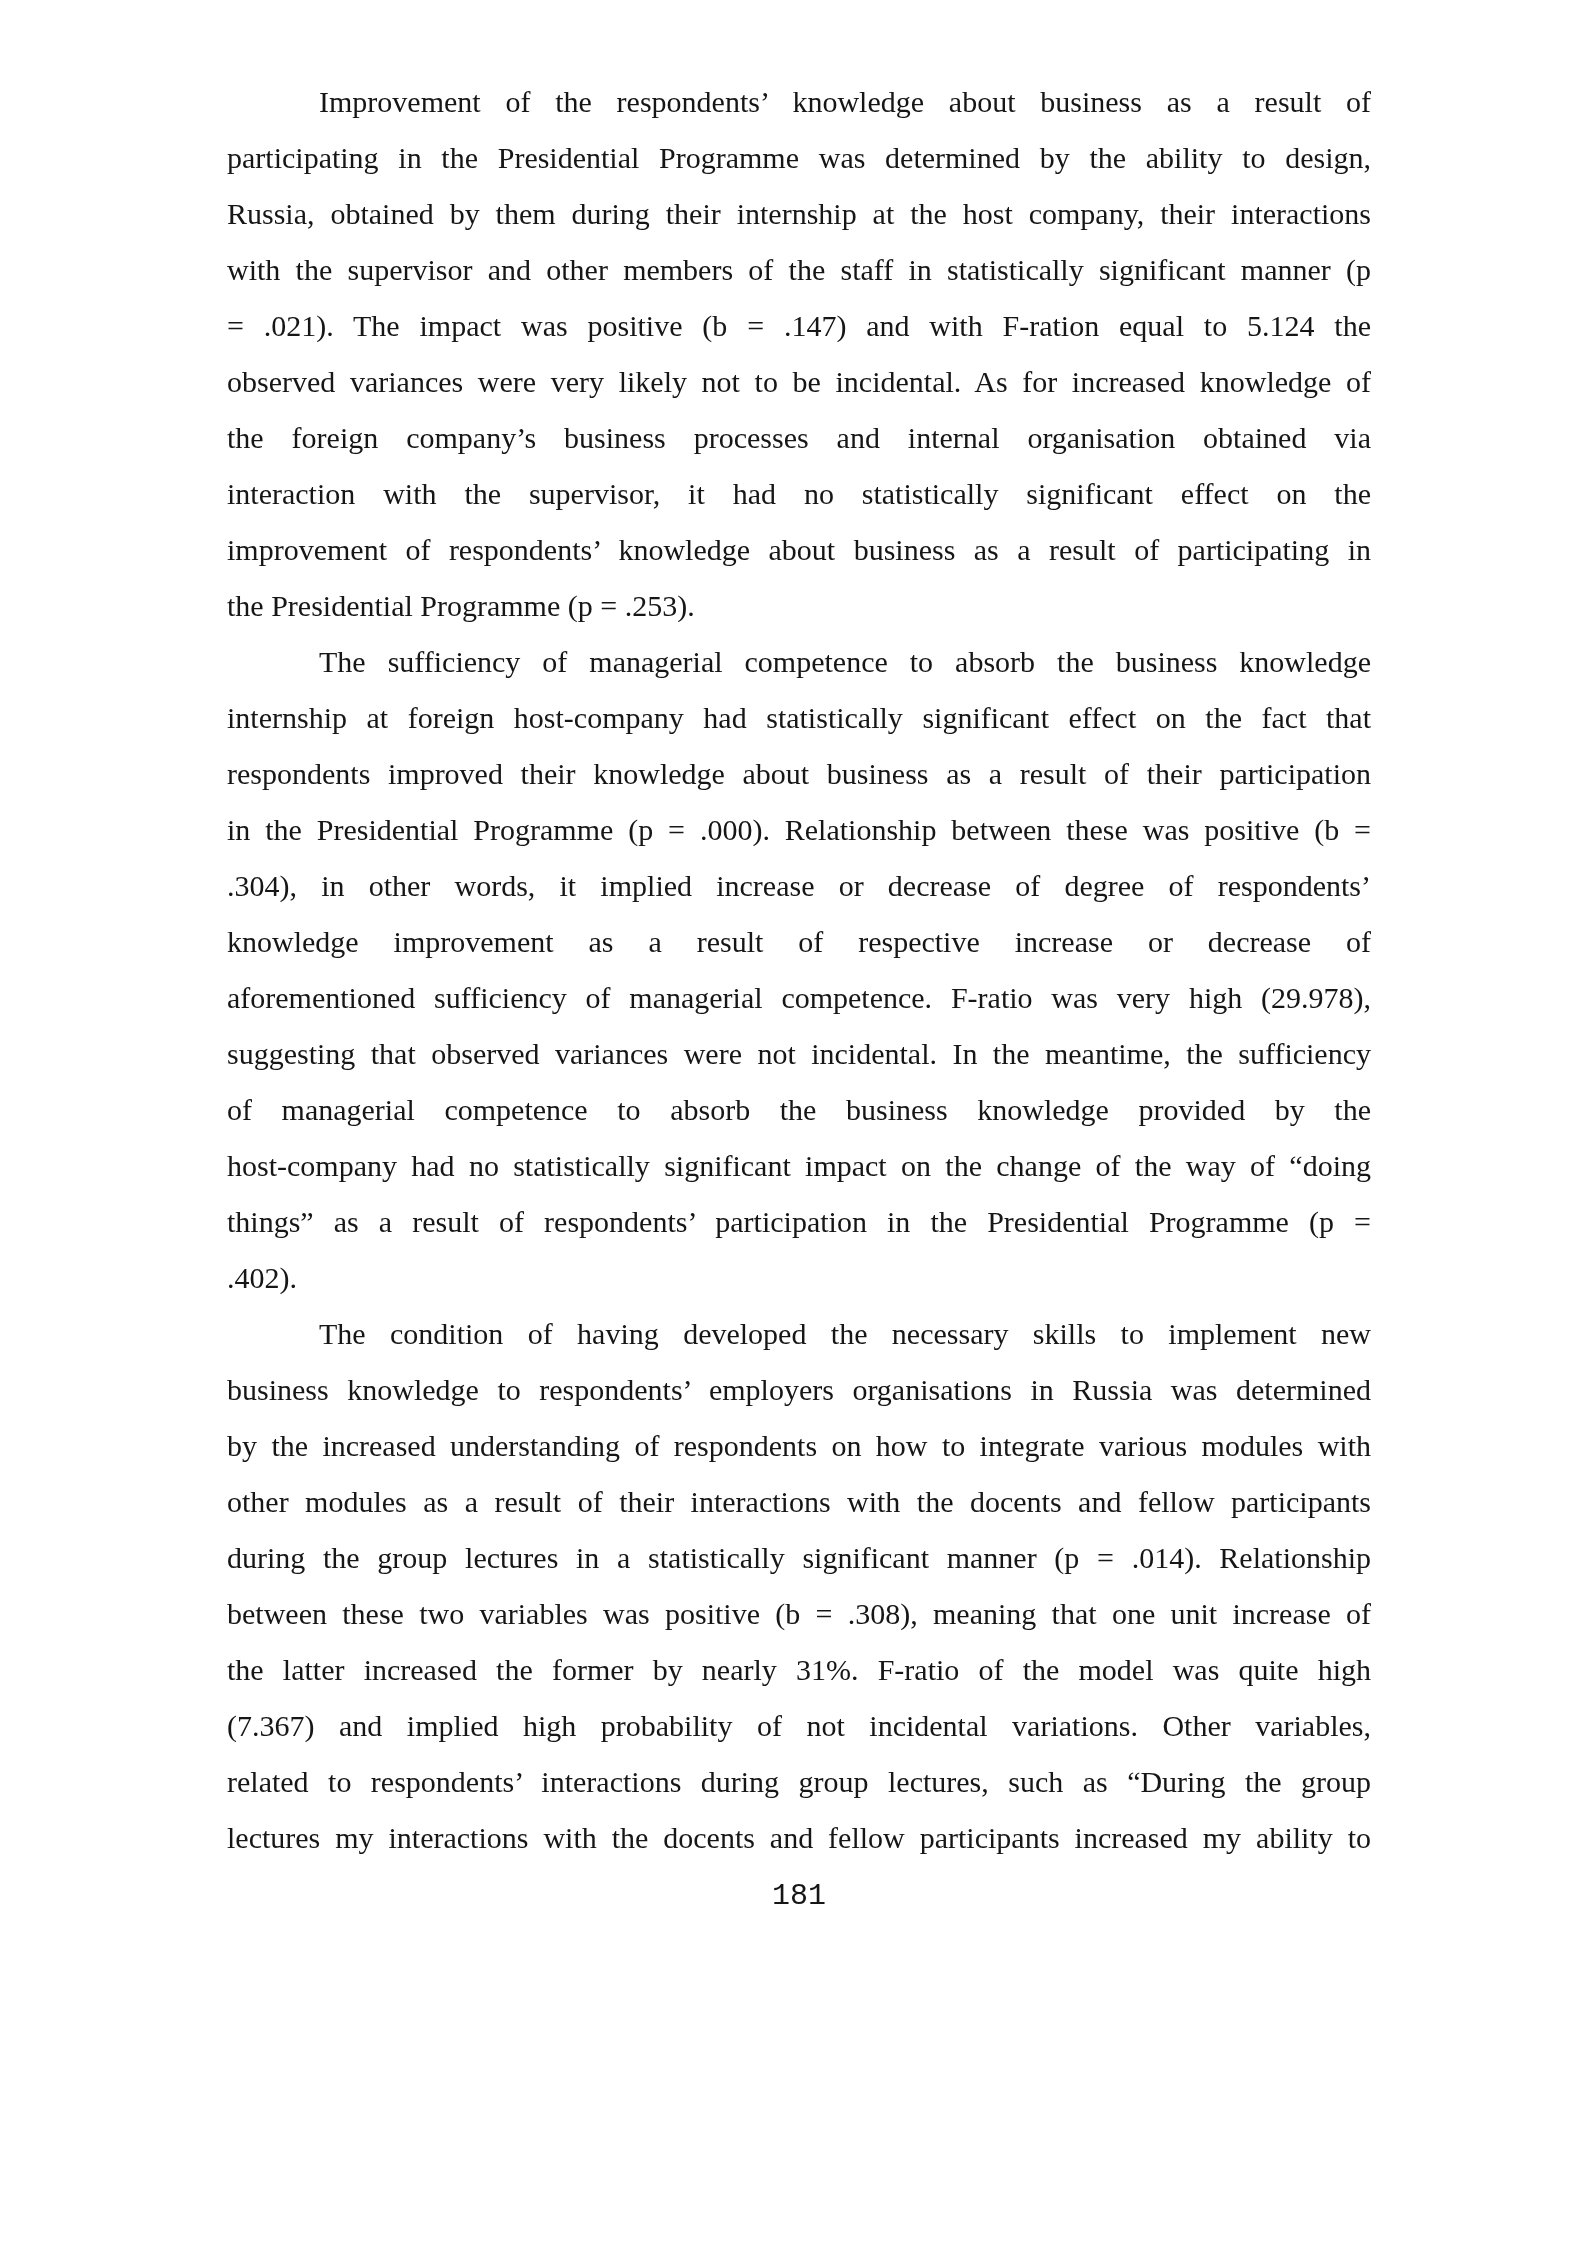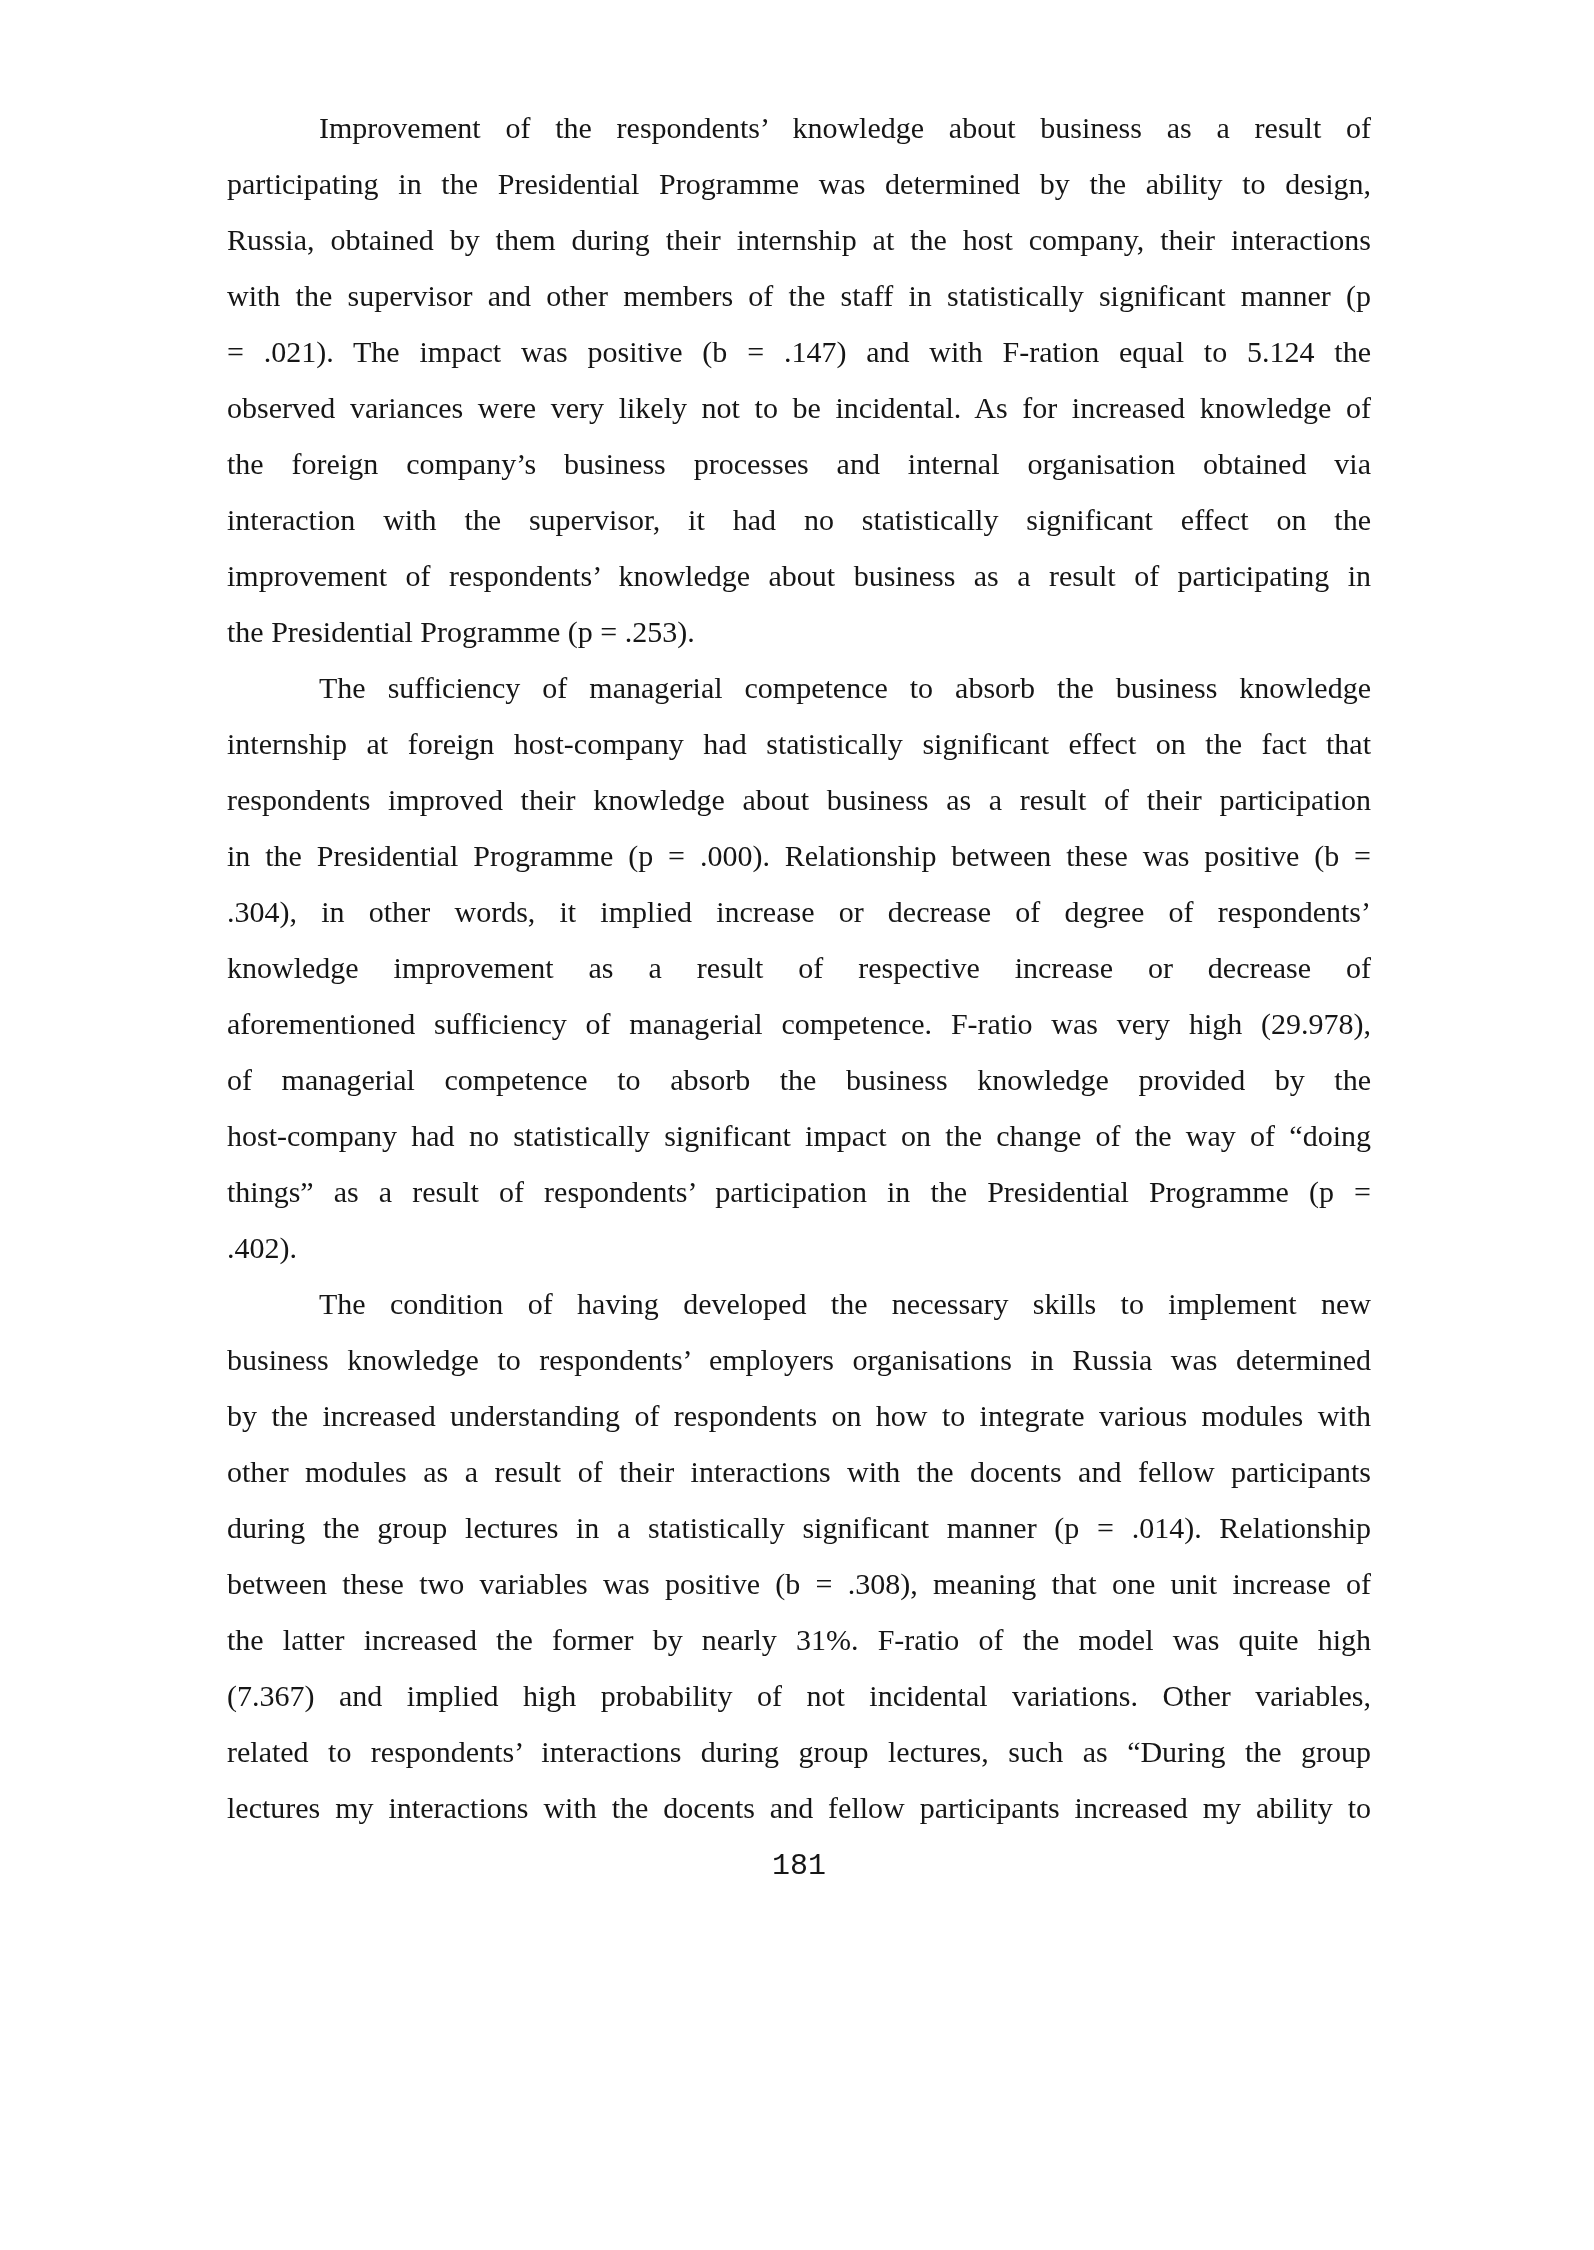--- a/index.html
+++ b/index.html
@@ -10,21 +10,21 @@
   .page {
     position: relative;
     width: 1594px;
     height: 2250px;
     box-sizing: border-box;
     background: #ffffff;
     color: #161616;
     font-family: "Liberation Serif", "DejaVu Serif", serif;
     font-size: 30px;
     line-height: 56px;
-    padding: 100px 223px 0 227px;
+    padding: 74px 223px 0 227px;
     overflow: hidden;
   }
   .para {
     margin: 0;
     padding: 0;
   }
   .line {
     text-align: justify;
     text-align-last: justify;
     white-space: normal;
@@ -63,20 +63,21 @@
         <div class="line last-left">the Presidential Programme (p = .253).</div>
       </div>
       <div class="para">
         <div class="line first">The sufficiency of managerial competence to absorb the business knowledge</div>
         <div class="line">internship at foreign host-company had statistically significant effect on the fact that</div>
         <div class="line">respondents improved their knowledge about business as a result of their participation</div>
         <div class="line">in the Presidential Programme (p = .000). Relationship between these was positive (b =</div>
         <div class="line">.304), in other words, it implied increase or decrease of degree of respondents’</div>
         <div class="line">knowledge improvement as a result of respective increase or decrease of</div>
         <div class="line">aforementioned sufficiency of managerial competence. F-ratio was very high (29.978),</div>
+        <div class="line">suggesting that observed variances were not incidental. In the meantime, the sufficiency</div>
         <div class="line">of managerial competence to absorb the business knowledge provided by the</div>
         <div class="line">host-company had no statistically significant impact on the change of the way of “doing</div>
         <div class="line">things” as a result of respondents’ participation in the Presidential Programme (p =</div>
         <div class="line last-left">.402).</div>
       </div>
       <div class="para">
         <div class="line first">The condition of having developed the necessary skills to implement new</div>
         <div class="line">business knowledge to respondents’ employers organisations in Russia was determined</div>
         <div class="line">by the increased understanding of respondents on how to integrate various modules with</div>
         <div class="line">other modules as a result of their interactions with the docents and fellow participants</div>

